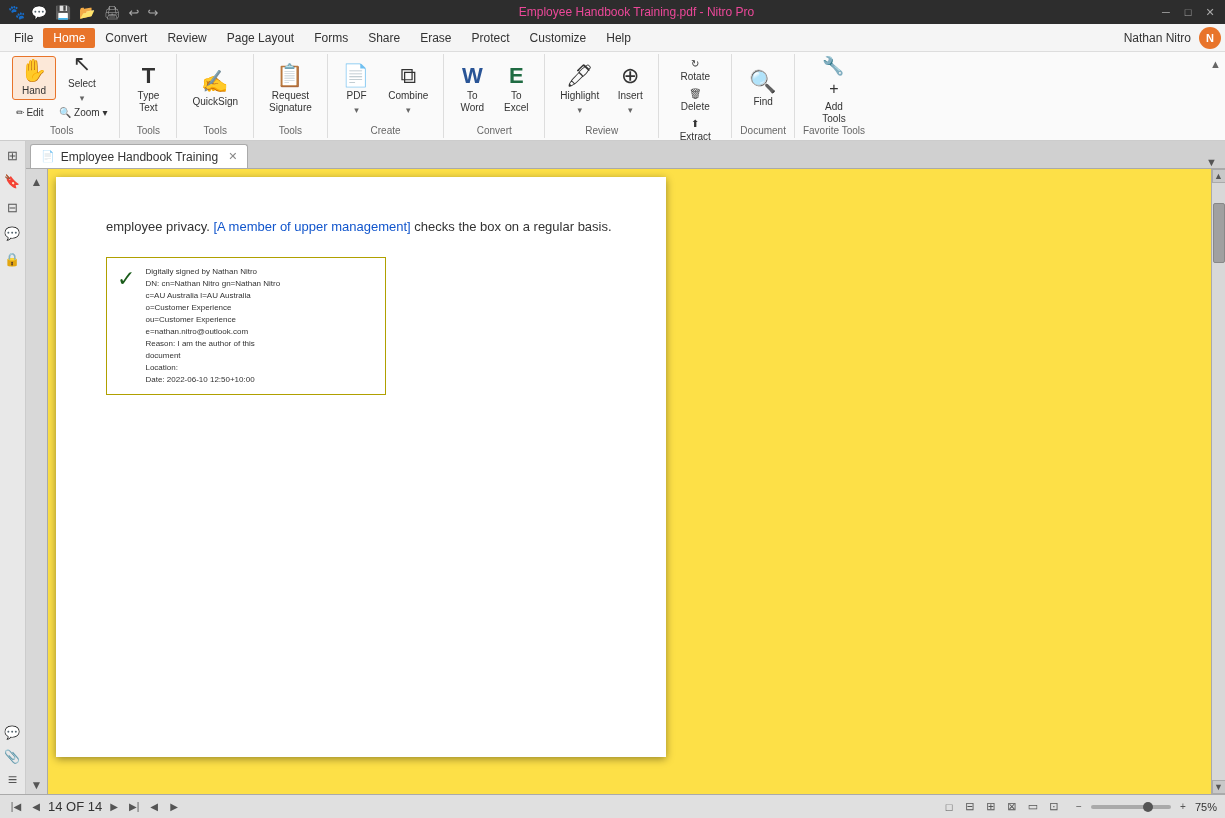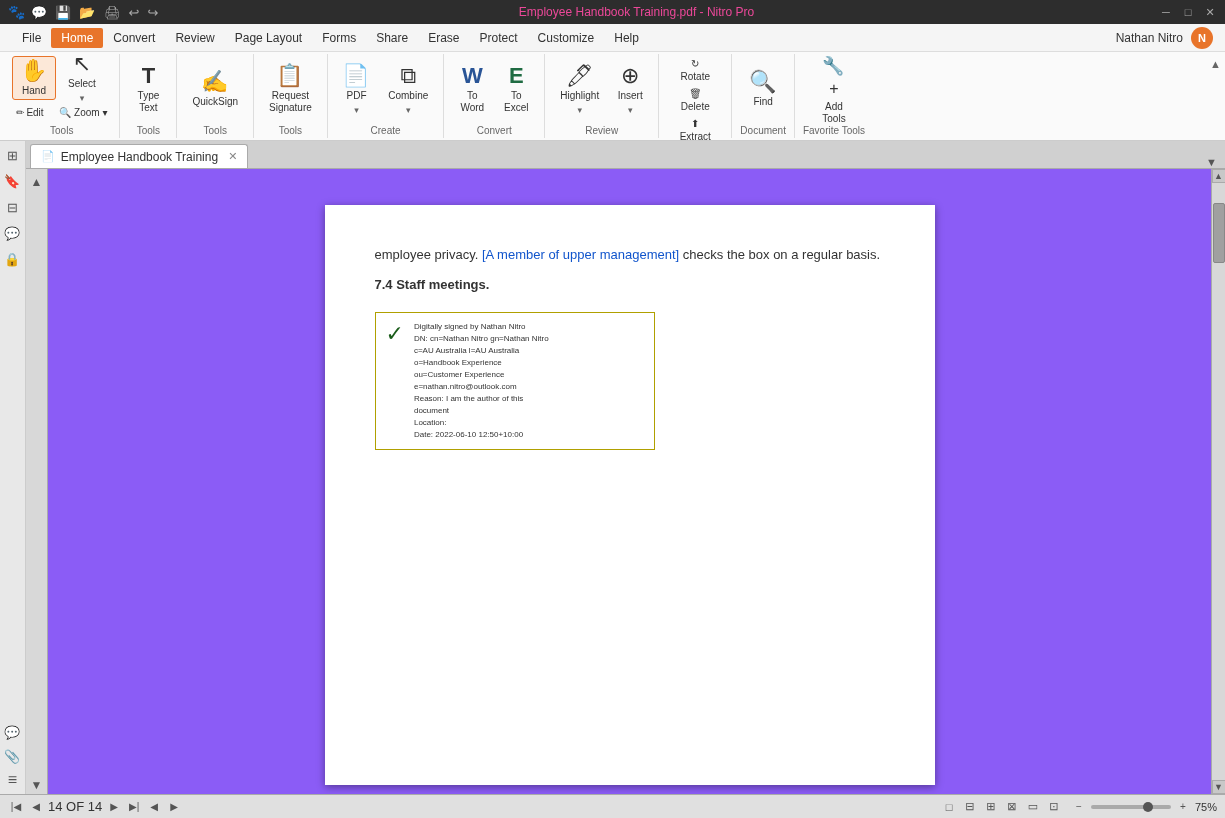--- a/index.html
+++ b/index.html
@@ -23,21 +23,21 @@
     .title-bar-left { display: flex; align-items: center; gap: 6px; }
     .taskbar-icons { display: flex; gap: 8px; align-items: center; }
     .taskbar-icon { color: #aaa; font-size: 13px; cursor: pointer; }
 
     
     .menu-bar {
       background: #f5f5f5;
       height: 28px;
       display: flex;
       align-items: center;
-      padding: 0 12px;
+      padding: 0 4px;
       border-bottom: 1px solid #ddd;
       flex-shrink: 0;
     }
     .menu-item {
       padding: 3px 10px;
       font-size: 12px;
       cursor: pointer;
       color: #333;
       border-radius: 2px;
     }
@@ -218,23 +218,23 @@
       color: #555;
       cursor: pointer;
     }
 
     
     .pdf-viewport {
       flex: 1;
       overflow: auto;
       display: flex;
       flex-direction: column;
-      align-items: center;
-      padding: 36px;
-      background: #8b5cf6;
+      align-items: flex-start;
+      padding: 8px;
+      background: #fde047;
       position: relative;
     }
 
     .scrollbar-right {
       width: 14px;
       background: #c0c0c0;
       display: flex;
       flex-direction: column;
       align-items: center;
       flex-shrink: 0;
@@ -635,33 +635,32 @@
       </div>
 
       <div class="pdf-viewport">
 
         <div class="pdf-page">
 
           <div class="pdf-text">
             <span>employee privacy. </span><span class="link-style">[A member of upper management]</span><span> checks the box on a regular basis.</span>
           </div>
 
-          <div class="pdf-section-title">7.4 Staff meetings.</div>
 
 
           <div class="sig-container">
             <div class="sig-box">
               <div class="sig-left">
                 <span class="sig-checkmark">✓</span>
               </div>
               <div class="sig-info">
                 <div>Digitally signed by Nathan Nitro</div>
                 <div>DN: cn=Nathan Nitro gn=Nathan Nitro</div>
                 <div>c=AU Australia l=AU Australia</div>
-                <div>o=Handbook Experience</div>
+                <div>o=Customer Experience</div>
                 <div>ou=Customer Experience</div>
                 <div>e=nathan.nitro@outlook.com</div>
                 <div>Reason: I am the author of this</div>
                 <div>document</div>
                 <div>Location:</div>
                 <div>Date: 2022-06-10 12:50+10:00</div>
               </div>
             </div>
           </div>
 

